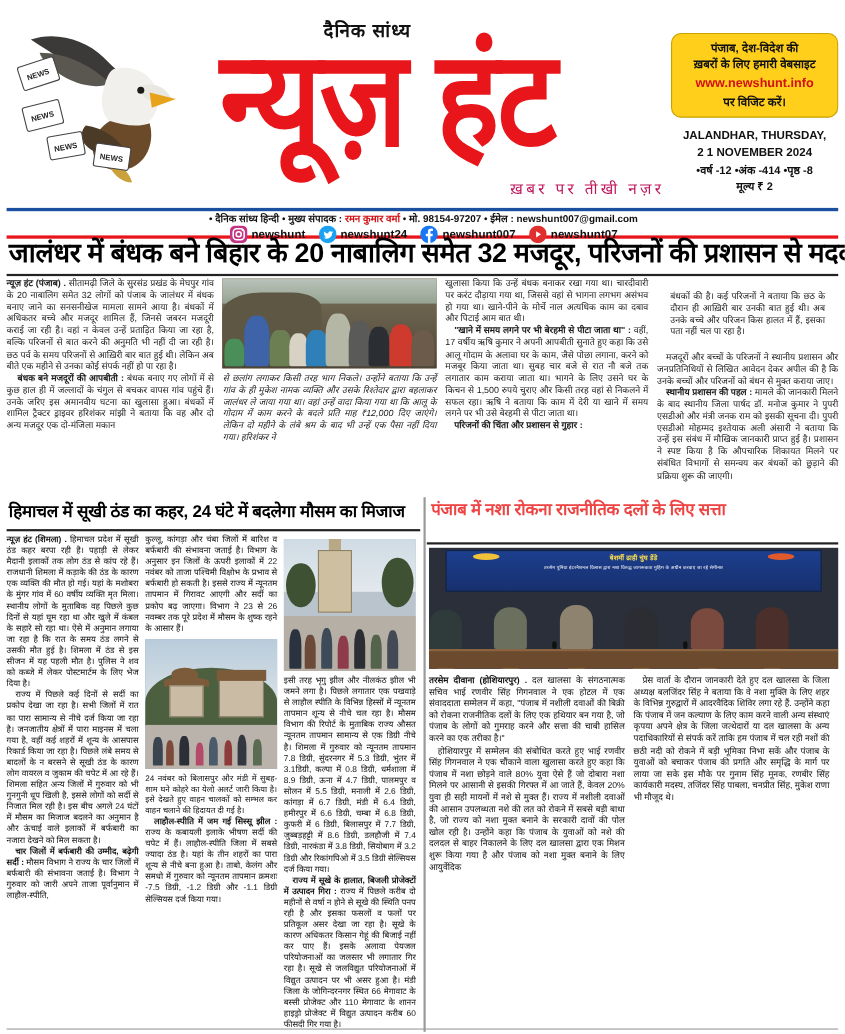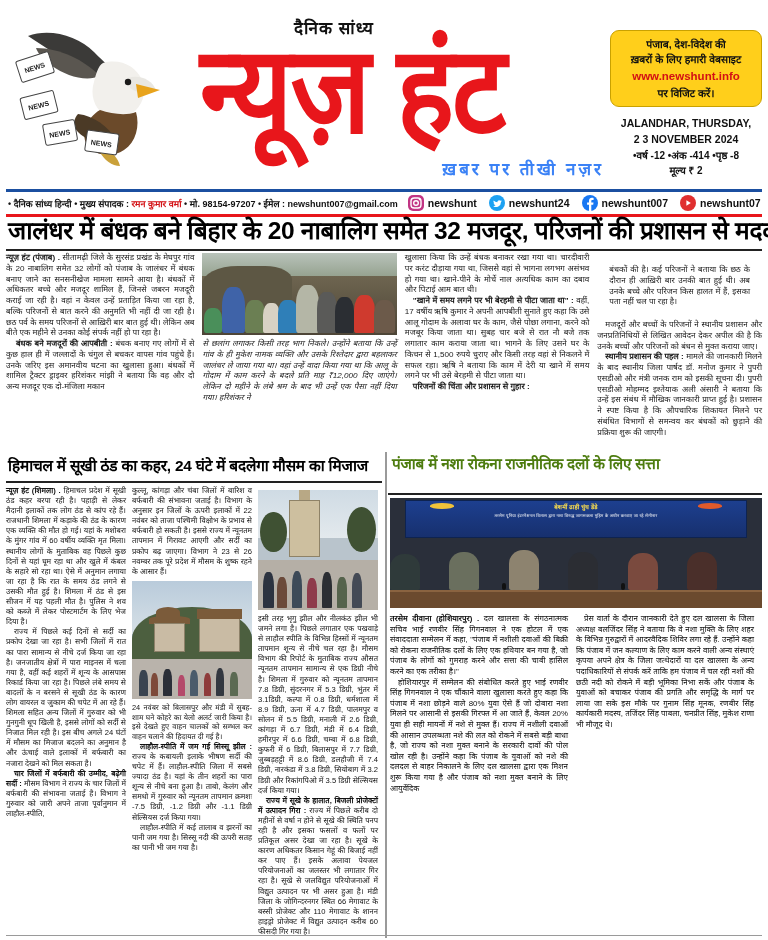--- a/index.html
+++ b/index.html
@@ -33,42 +33,42 @@
     line-height:0.95;
     color:#e8161b;
     letter-spacing:-2px;
     margin-top:-6px;
     white-space:nowrap;
     transform:scaleY(1.12);
     transform-origin:left top;
   }
   .tagline {
     position:absolute; right:-4px; bottom:-2px;
-    font-weight:700; font-size:17px; letter-spacing:3px; color:#3b82f6;
+    font-weight:400; font-size:14px; letter-spacing:3px; color:#be185d;
   }
 
   .sidebox { position:absolute; right:6px; top:30px; width:152px; text-align:center; }
   .yellowbox {
     background:#ffcf1b; border:1.5px solid #c9a100; border-radius:9px;
     padding:6px 5px 5px; font-size:10.5px; font-weight:700; line-height:1.45;
     color:#111;
   }
   .yellowbox .url { color:#d31014; font-size:11.5px; display:block; margin:1px 0; }
   .dateline { margin-top:9px; font-size:10.5px; font-weight:700; line-height:1.5; color:#111; }
   .dateline .issue { font-size:10px; letter-spacing:0px; }
   .dateline .price { font-size:10px; }
 
   
   .rulebar { position:absolute; left:6px; right:6px; top:189px; }
   .rule-blue { height:3px; background:#1b4fa0; }
   .rule-red  { height:3px; background:#e8161b; margin-top:22px; }
   .contactrow {
     position:absolute; left:0; right:0; top:3px; height:22px;
     display:flex; align-items:center; gap:0px;
-    font-size:9px; font-weight:700; color:#111; white-space:nowrap;
+    font-size:9px; font-weight:700; color:#111; white-space:nowrap;flex-direction:column;
   }
   .contactrow .credits { flex:0 0 auto; padding-left:2px; }
   .contactrow .credits .red { color:#d31014; }
   .social { display:flex; align-items:center; gap:4px; margin-left:10px; }
   .social .handle { font-size:10.5px; font-weight:700; margin-right:8px; }
   .sicon { width:16px; height:16px; border-radius:4px; display:inline-block; position:relative; flex:0 0 auto;}
   .sicon svg { position:absolute; left:0; top:0; }
 
   
   .hl-main {
@@ -95,21 +95,21 @@
   .ph-village .p { position:absolute; bottom:2px; border-radius:40% 40% 10% 10%; }
 
   
   .hl2-left {
     position:absolute; left:8px; top:457px; width:372px;
     font-size:15.4px; font-weight:700; line-height:1.15; color:#000; white-space:nowrap;
     letter-spacing:-0.2px;
   }
   .hl2-right {
     position:absolute; left:392px; top:455px; width:370px;
-    font-size:15.3px; font-weight:700; line-height:1.22; color:#4d7c0f;
+    font-size:15.3px; font-weight:700; line-height:1.22; color:#ef4444;
     letter-spacing:-0.2px;
   }
   .hl2-rule-l { position:absolute; left:6px; width:376px; top:481px; height:1.5px; background:#222; }
   .hl2-rule-r { position:absolute; left:388px; width:374px; top:493px; height:1.5px; background:#222; }
   .divider-v { position:absolute; left:385px; top:452px; width:1.5px; height:486px; background:#9a9a9a; }
 
   
   .himachal { position:absolute; left:6px; top:486px; width:378px; height:452px;
               display:flex; gap:6px; }
   .hcol { width:120px; font-size:7.6px; line-height:1.33; text-align:justify; }
@@ -195,21 +195,21 @@
 
     <div class="sidebox">
       <div class="yellowbox">
         <span>पंजाब, देश-विदेश की</span><br>
         <span>ख़बरों के लिए हमारी वेबसाइट</span>
         <span class="url">www.newshunt.info</span>
         <span>पर विजिट करें।</span>
       </div>
       <div class="dateline">
         <div>JALANDHAR, THURSDAY,</div>
-        <div>2 3 NOVEMBER 2024</div>
+        <div>2 1 NOVEMBER 2024</div>
         <div class="issue">•वर्ष -12  •अंक -414  •पृष्ठ -8</div>
         <div class="price">मूल्य ₹ 2</div>
       </div>
     </div>
   </div>
 
   <div class="rulebar">
     <div class="rule-blue"></div>
     <div class="rule-red"></div>
     <div class="contactrow">
@@ -328,21 +328,20 @@
         <div class="per" style="left:16%;width:6%;height:19%;background:#7d4a3a"></div>
         <div class="per" style="left:26%;width:7%;height:23%;background:#2b2f38"></div>
         <div class="per" style="left:38%;width:6%;height:18%;background:#b4496a"></div>
         <div class="per" style="left:48%;width:7%;height:22%;background:#4b5b6b"></div>
         <div class="per" style="left:60%;width:6%;height:19%;background:#8e3b3b"></div>
         <div class="per" style="left:70%;width:7%;height:24%;background:#333840"></div>
         <div class="per" style="left:82%;width:6%;height:20%;background:#5b6a52"></div>
       </div>
       <p class="capt" style="margin:0">24 नवंबर को बिलासपुर और मंडी में सुबह-शाम घने कोहरे का येलो अलर्ट जारी किया है। इसे देखते हुए वाहन चालकों को सम्भल कर वाहन चलाने की हिदायत दी गई है।</p>
       <p style="margin:0;text-indent:8px"><b>लाहौल-स्पीति में जम गई सिस्सू झील :</b><span> राज्य के कबायली इलाके भीषण सर्दी की चपेट में हैं। लाहौल-स्पीति जिला में सबसे ज्यादा ठंड है। यहां के तीन शहरों का पारा शून्य से नीचे बना हुआ है। ताबो, केलंग और समधो में गुरुवार को न्यूनतम तापमान क्रमशः -7.5 डिग्री, -1.2 डिग्री और -1.1 डिग्री सेल्सियस दर्ज किया गया।</span></p>
-      <p style="margin:0;text-indent:8px">लाहौल-स्पीति में कई तालाब व झरनों का पानी जम गया है। सिस्सू नदी की ऊपरी सतह का पानी भी जम गया है।</p>
     </div>
 
     <div class="hcol">
       <div class="photo ph-mall">
         <div class="sky3"></div>
         <div class="steeple"></div>
         <div class="church"></div>
         <div class="trees" style="left:2%;top:18%;width:22%;height:34%"></div>
         <div class="trees" style="right:2%;top:14%;width:24%;height:38%"></div>
         <div class="plaza"></div>

